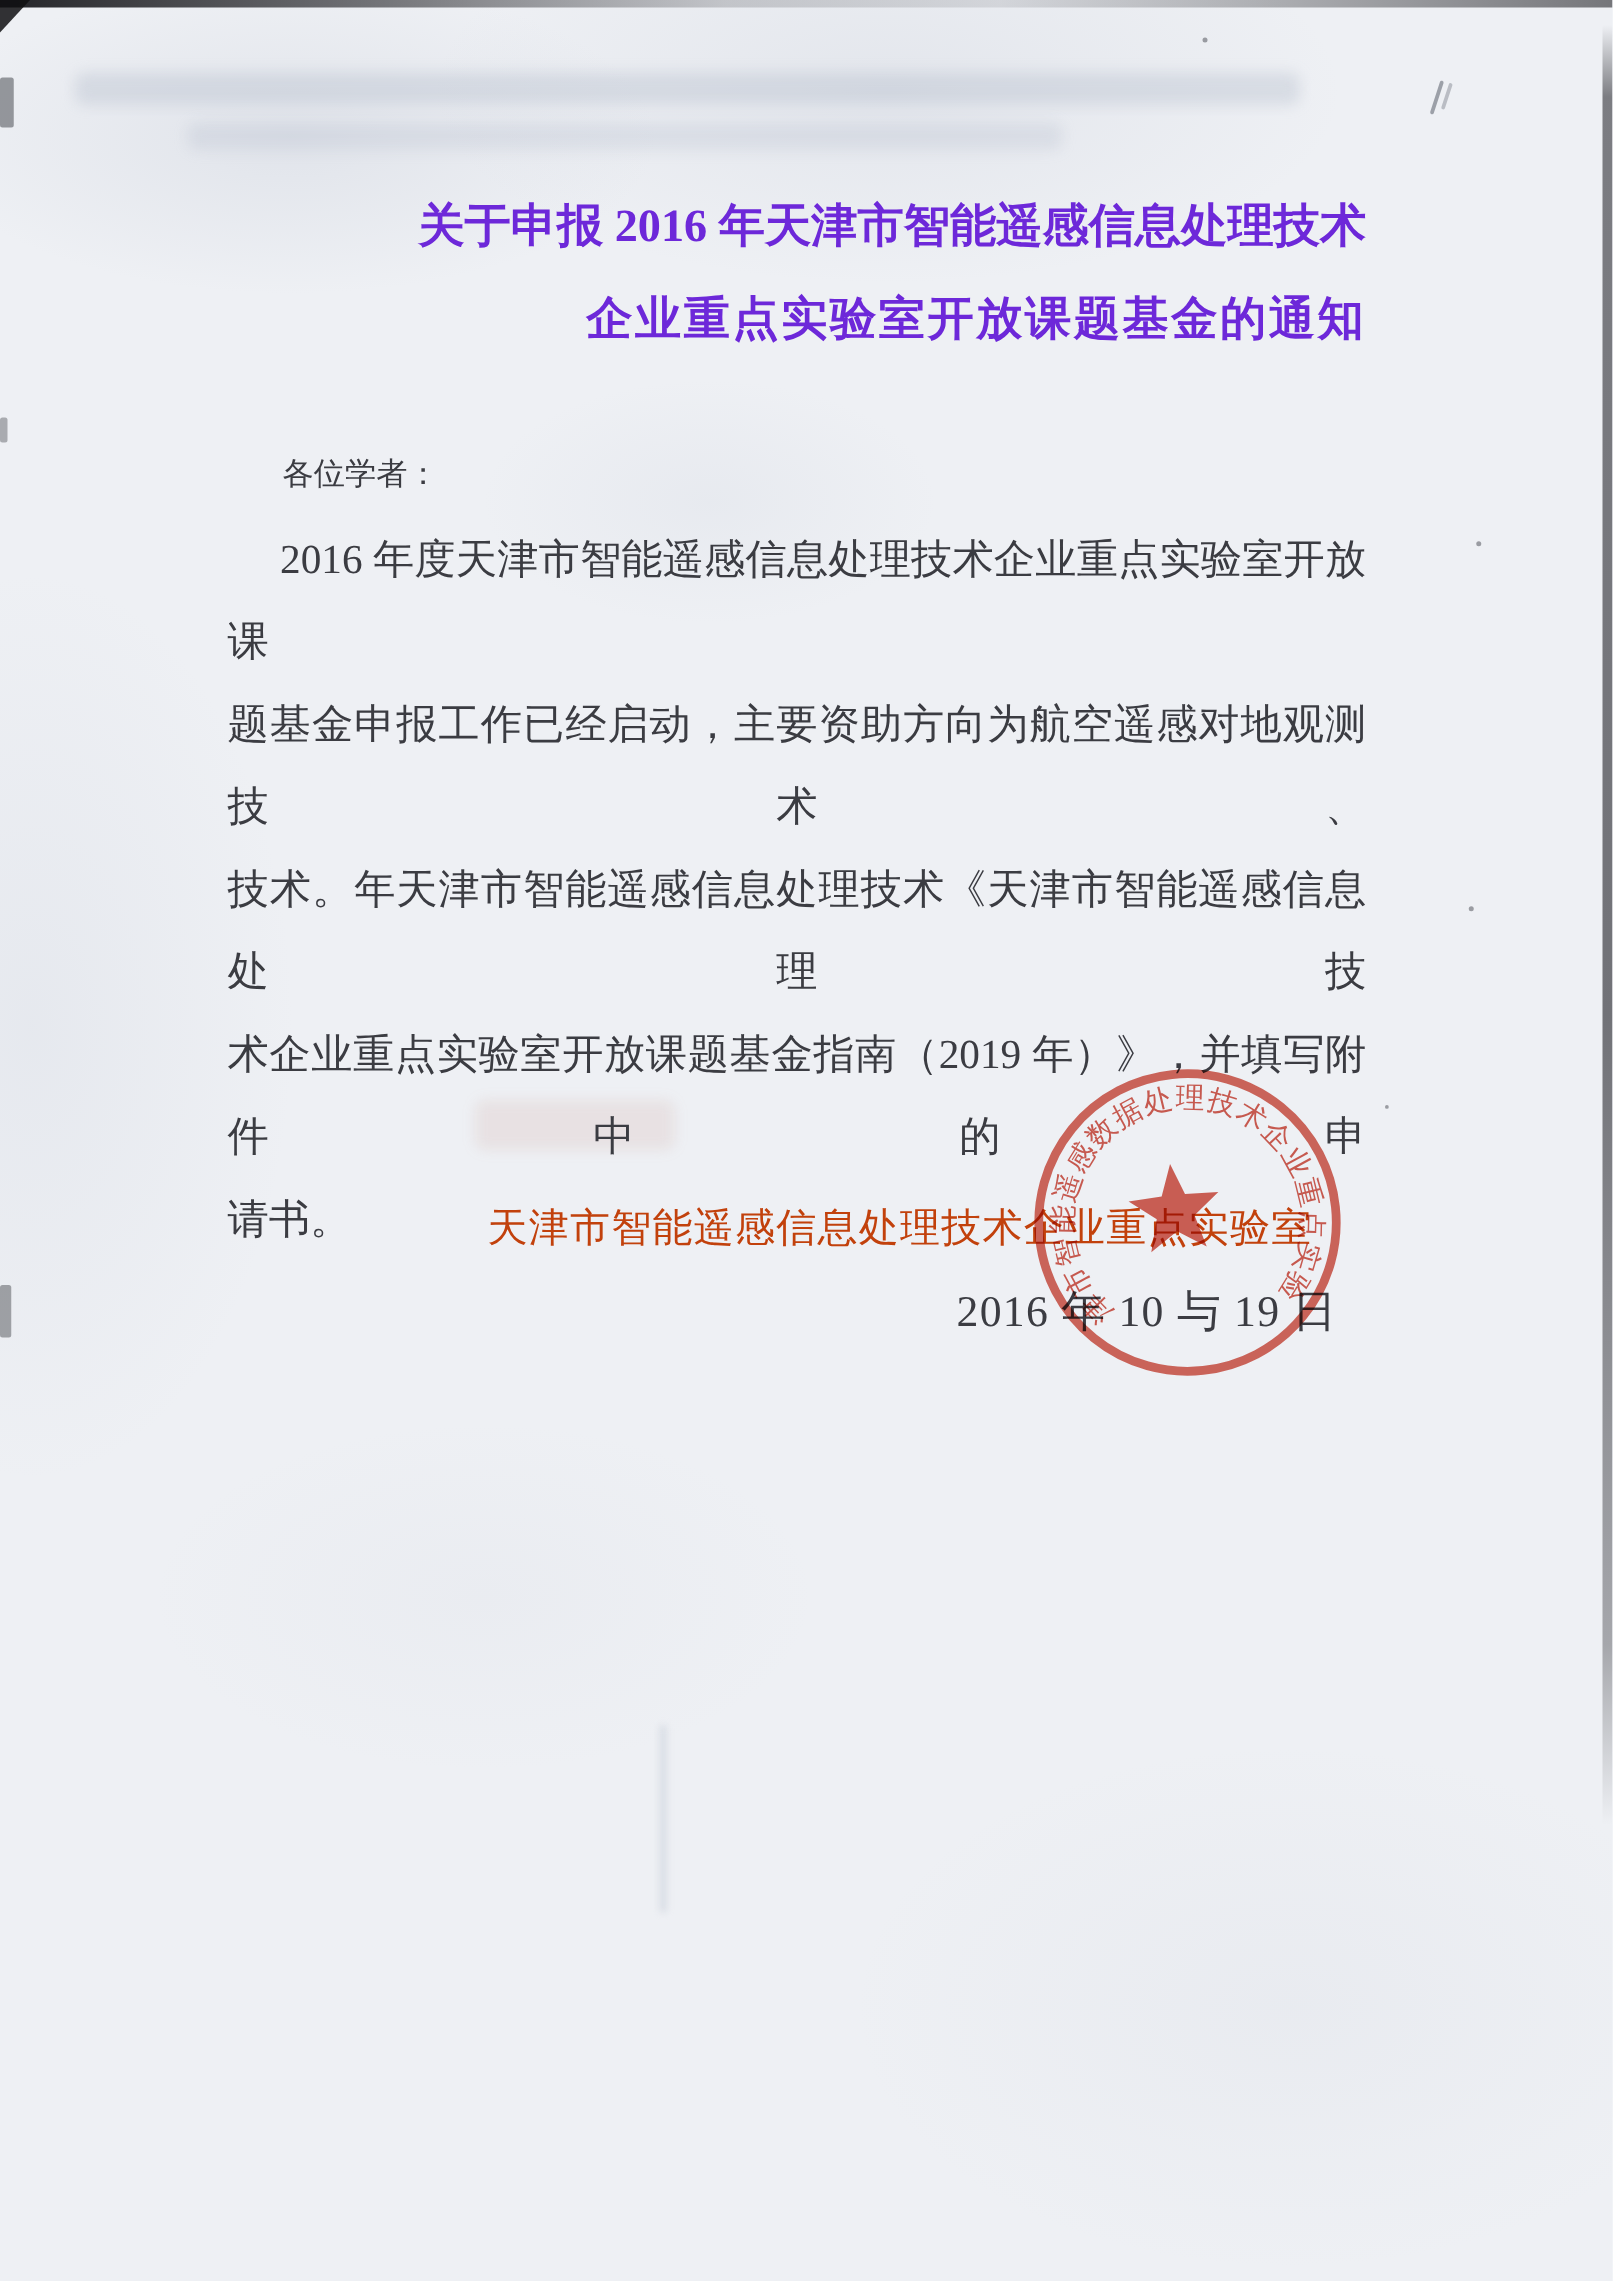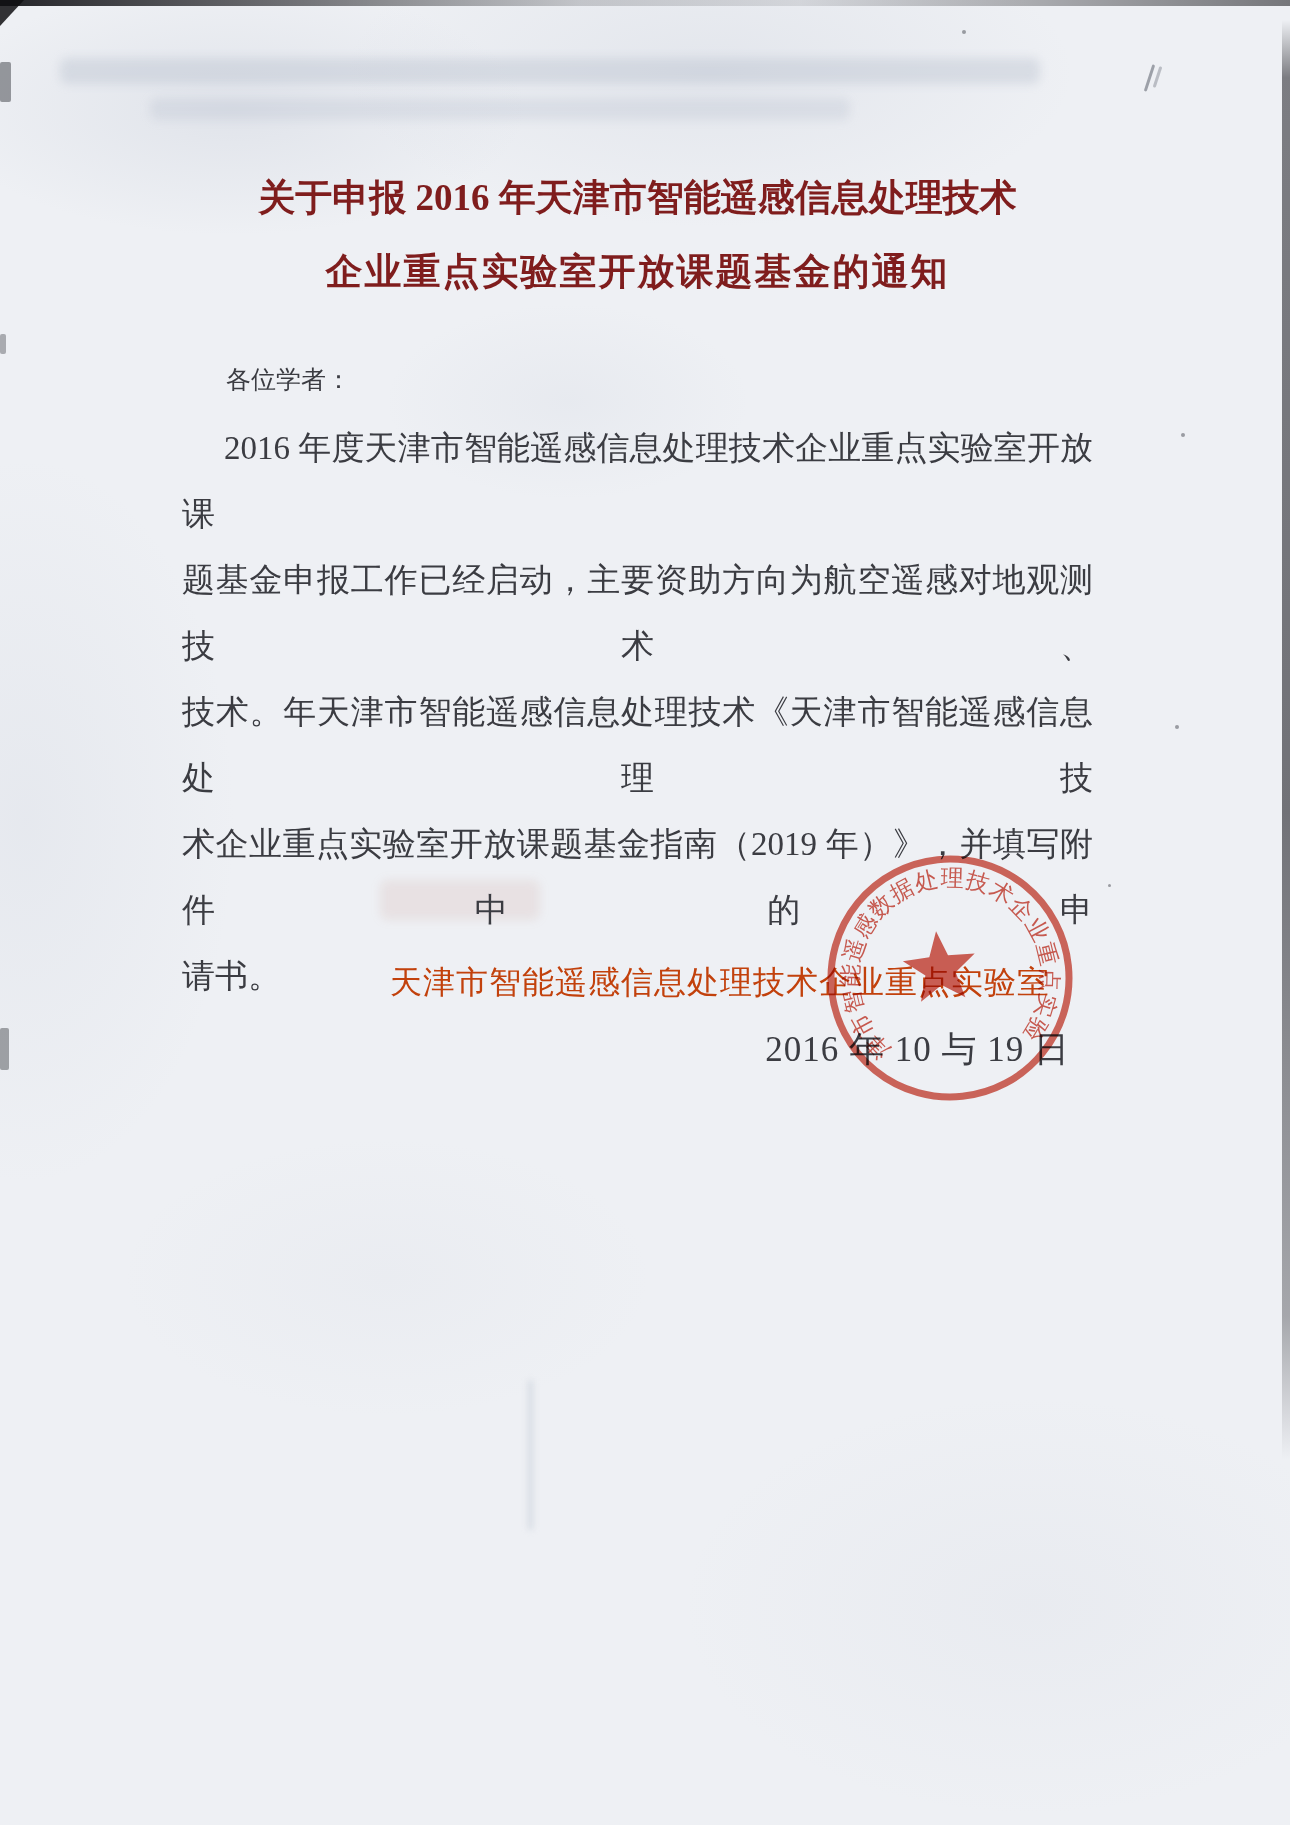--- a/index.html
+++ b/index.html
@@ -15,22 +15,22 @@
     background-image:
       radial-gradient(ellipse 420px 180px at 18% 6%, rgba(176,184,200,0.22), transparent 70%),
       radial-gradient(ellipse 520px 220px at 55% 4%, rgba(176,184,200,0.18), transparent 70%),
       radial-gradient(ellipse 300px 520px at 2% 45%, rgba(180,188,204,0.14), transparent 70%),
       radial-gradient(ellipse 260px 140px at 44% 22%, rgba(182,190,206,0.12), transparent 70%),
       radial-gradient(ellipse 500px 300px at 80% 88%, rgba(186,192,206,0.10), transparent 70%),
       radial-gradient(ellipse 380px 200px at 30% 70%, rgba(186,192,206,0.08), transparent 70%);
   }
   .textblock{position:absolute;left:182px;width:911px;color:var(--text-ink,#3b3c42);}
   .title-line{
-    position:absolute;left:182px;width:911px;text-align:center;
-    font-weight:bold;font-size:37px;line-height:48px;color:#7f1d1d;margin-top:16px;
+    position:absolute;left:182px;width:911px;text-align:right;
+    font-weight:bold;font-size:37px;line-height:48px;color:#6d28d9;
   }
   .title-line.l2{letter-spacing:2px;}
   .salutation{
     font-size:25px;line-height:70px;text-indent:44px;
   }
   .para-line{
     font-size:33px;line-height:66px;text-align:justify;text-align-last:justify;
   }
   .para-line.first{text-indent:42px;}
   .para-line.last{text-align-last:left;}

